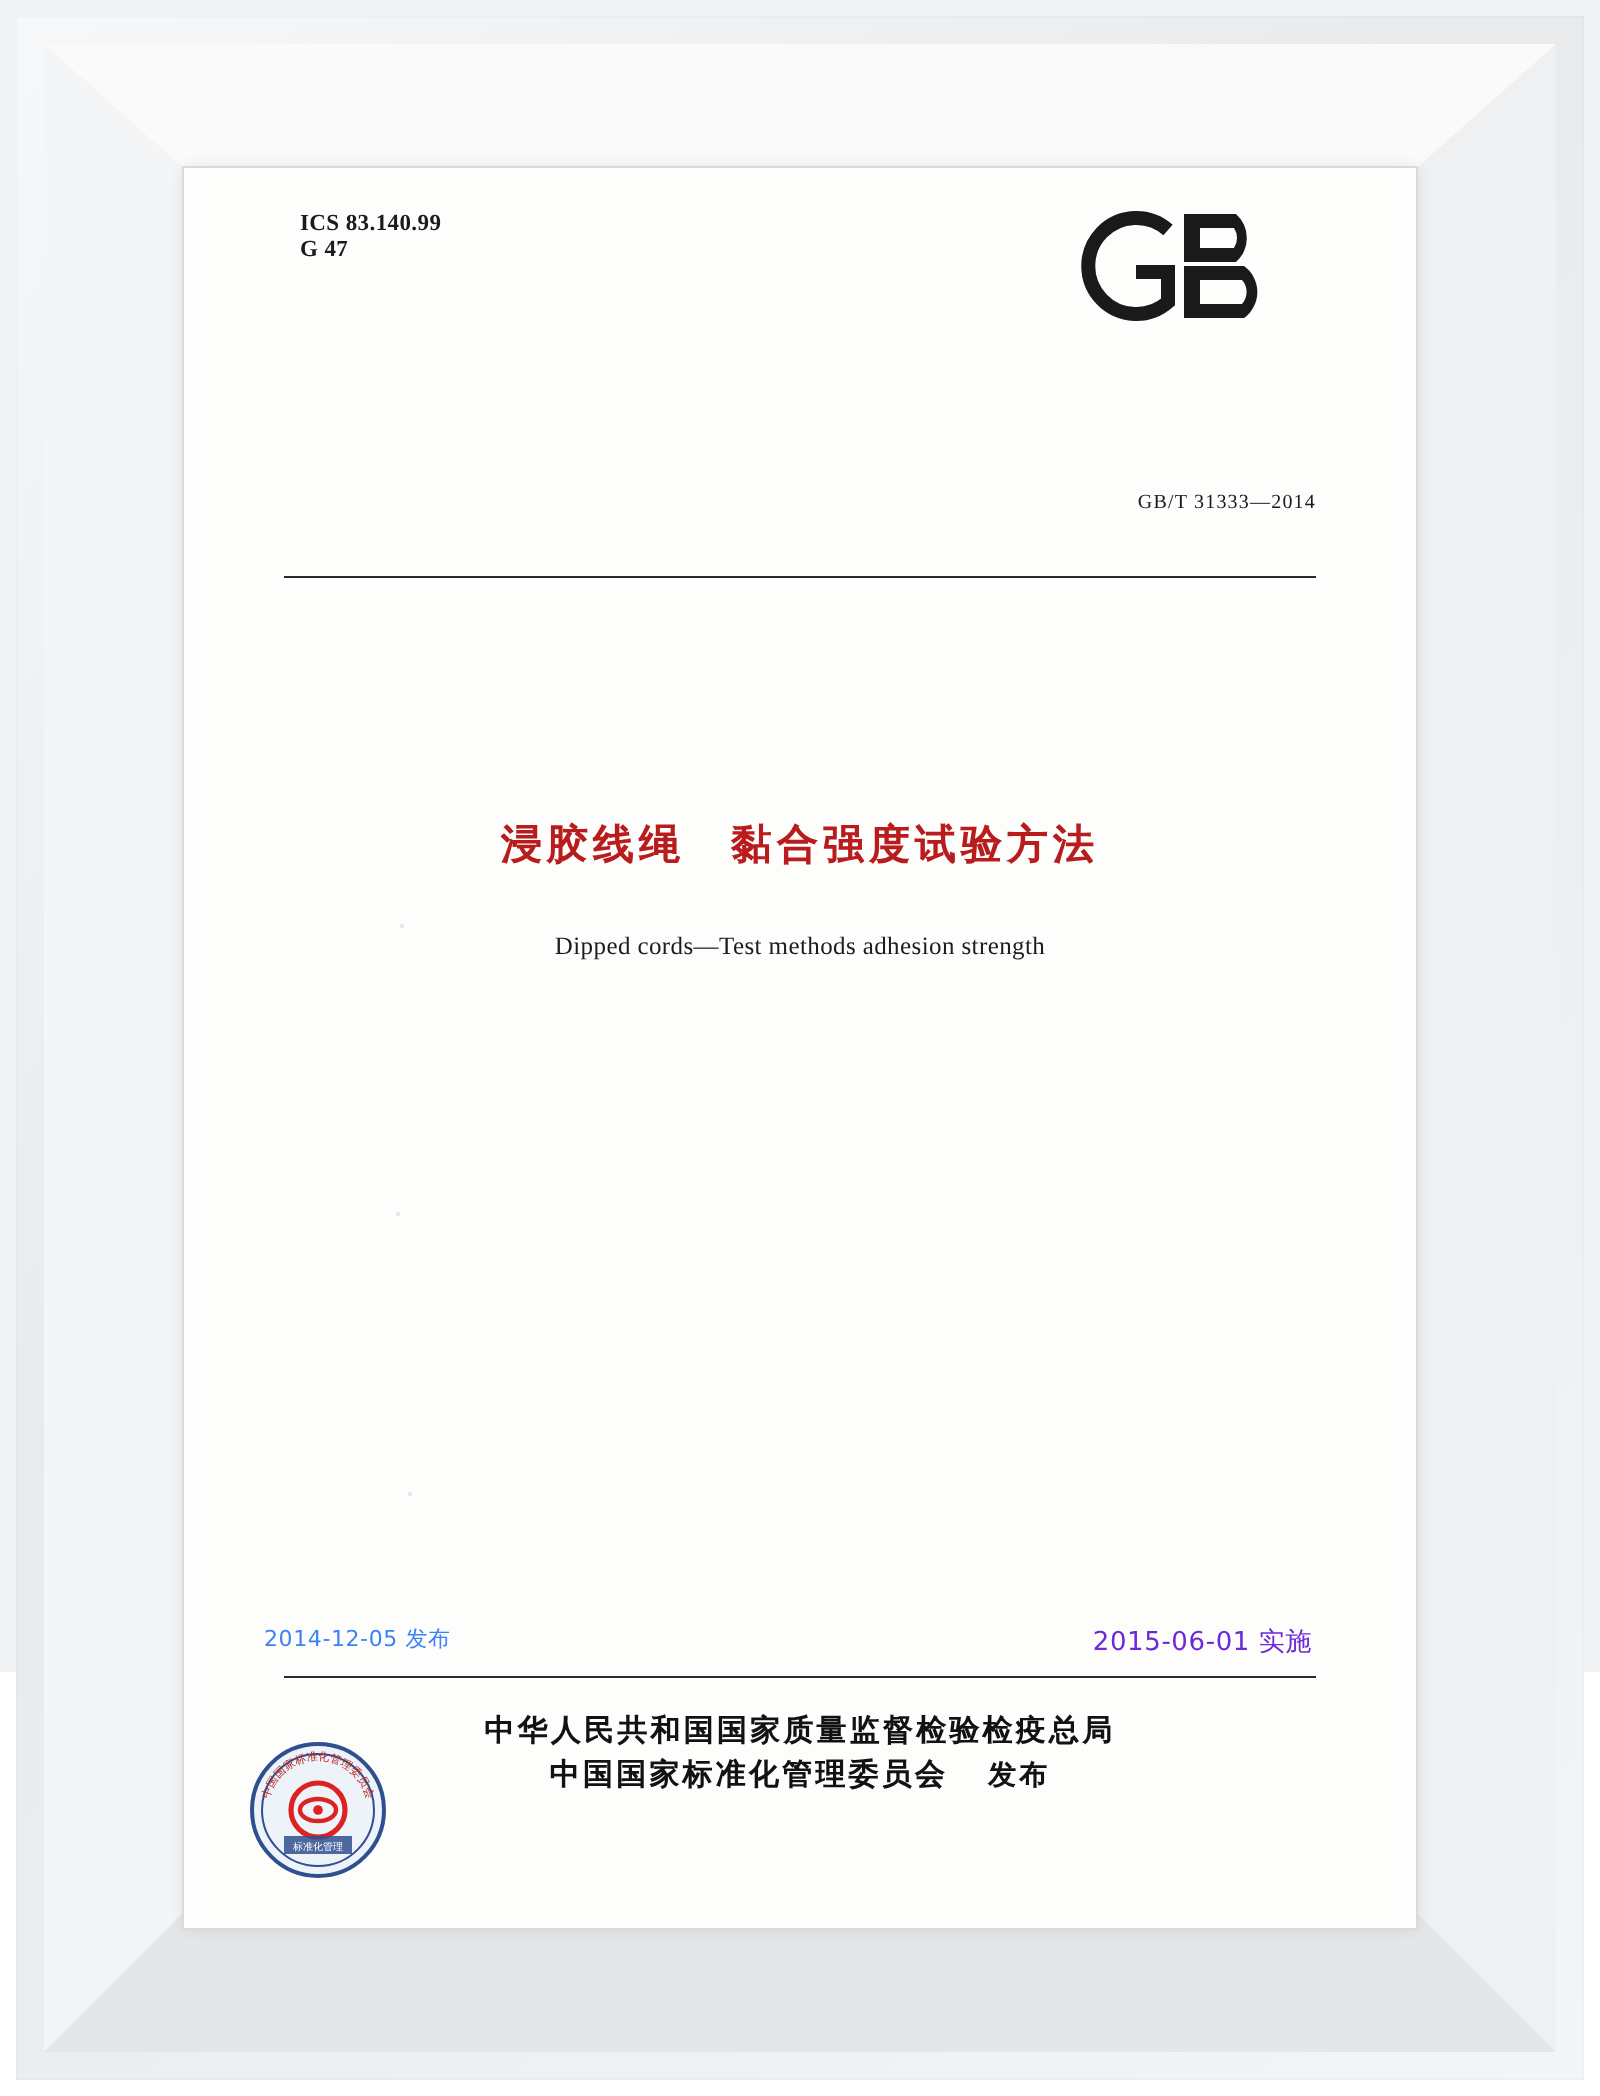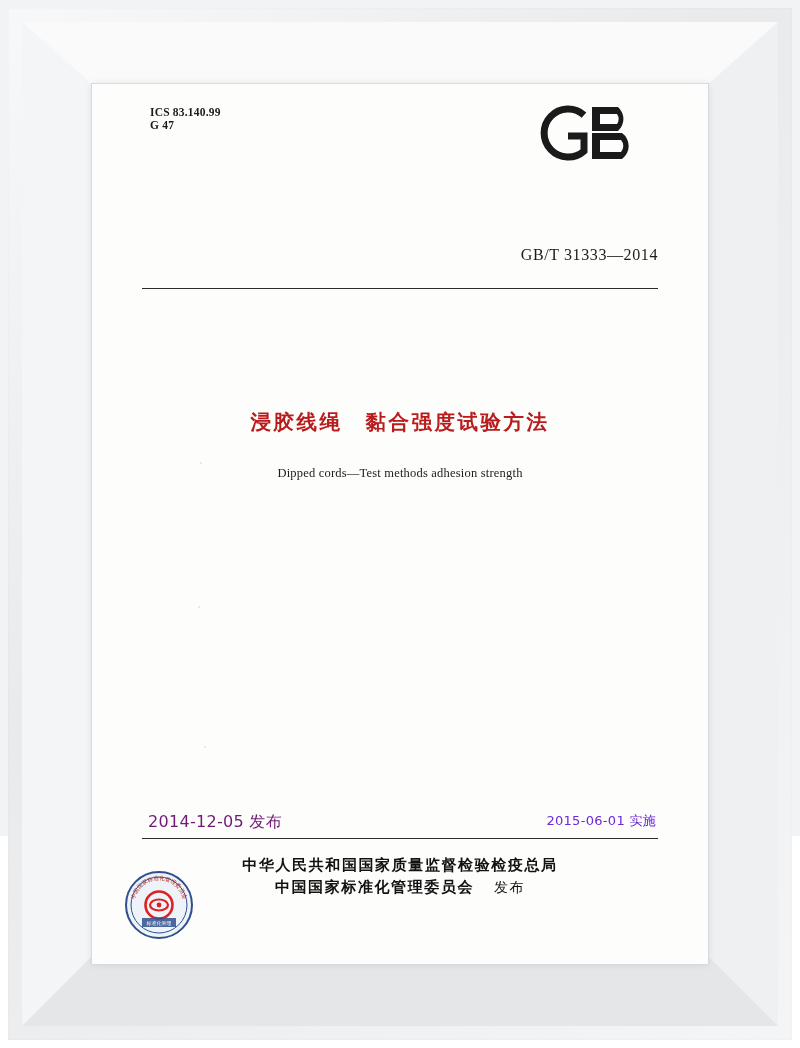--- a/index.html
+++ b/index.html
@@ -95,21 +95,21 @@
     color: #111111;
     white-space: nowrap;
     text-indent: 8px;
   }
 
   .std-code {
     position: absolute;
     right: 42px;
     top: 160px;
     font-family: "Liberation Serif", serif;
-    font-size: 16px;
+    font-size: 10px;
     color: #1b1b1b;
     letter-spacing: 0.6px;
     text-align: right;
   }
 
   .rule {
     position: absolute;
     left: 42px; right: 42px;
     top: 202px;
     height: 1px;
@@ -142,25 +142,25 @@
 
   .footer-rule {
     position: absolute;
     left: 42px; right: 42px;
     top: 752px;
     height: 1px;
     background: #2a2a2a;
   }
   .date-left {
     position: absolute;
-    left: 48px;
+    left: 32px;
     top: 726px;
     font-family: "DejaVu Sans", sans-serif;
-    font-size: 16px;
-    color: #701a75;
+    font-size: 11px;
+    color: #3b82f6;
     letter-spacing: 0.3px;
   }
   .date-right {
     position: absolute;
     right: 44px;
     top: 726px;
     font-family: "DejaVu Sans", sans-serif;
     font-size: 13px;
     color: #6d28d9;
     letter-spacing: 0.3px;
@@ -177,21 +177,21 @@
     line-height: 22px;
     color: #121212;
     letter-spacing: 1.6px;
     white-space: nowrap;
   }
   .issuer .line2-wrap {
     display: inline-block;
     position: relative;
   }
   .issue-word {
-    font-weight: normal;
+    font-weight: bold;
     font-size: 14px;
     letter-spacing: 1.5px;
     margin-left: 20px;
   }
 
   
   .seal {
     position: absolute;
     left: 22px;
     top: 782px;

